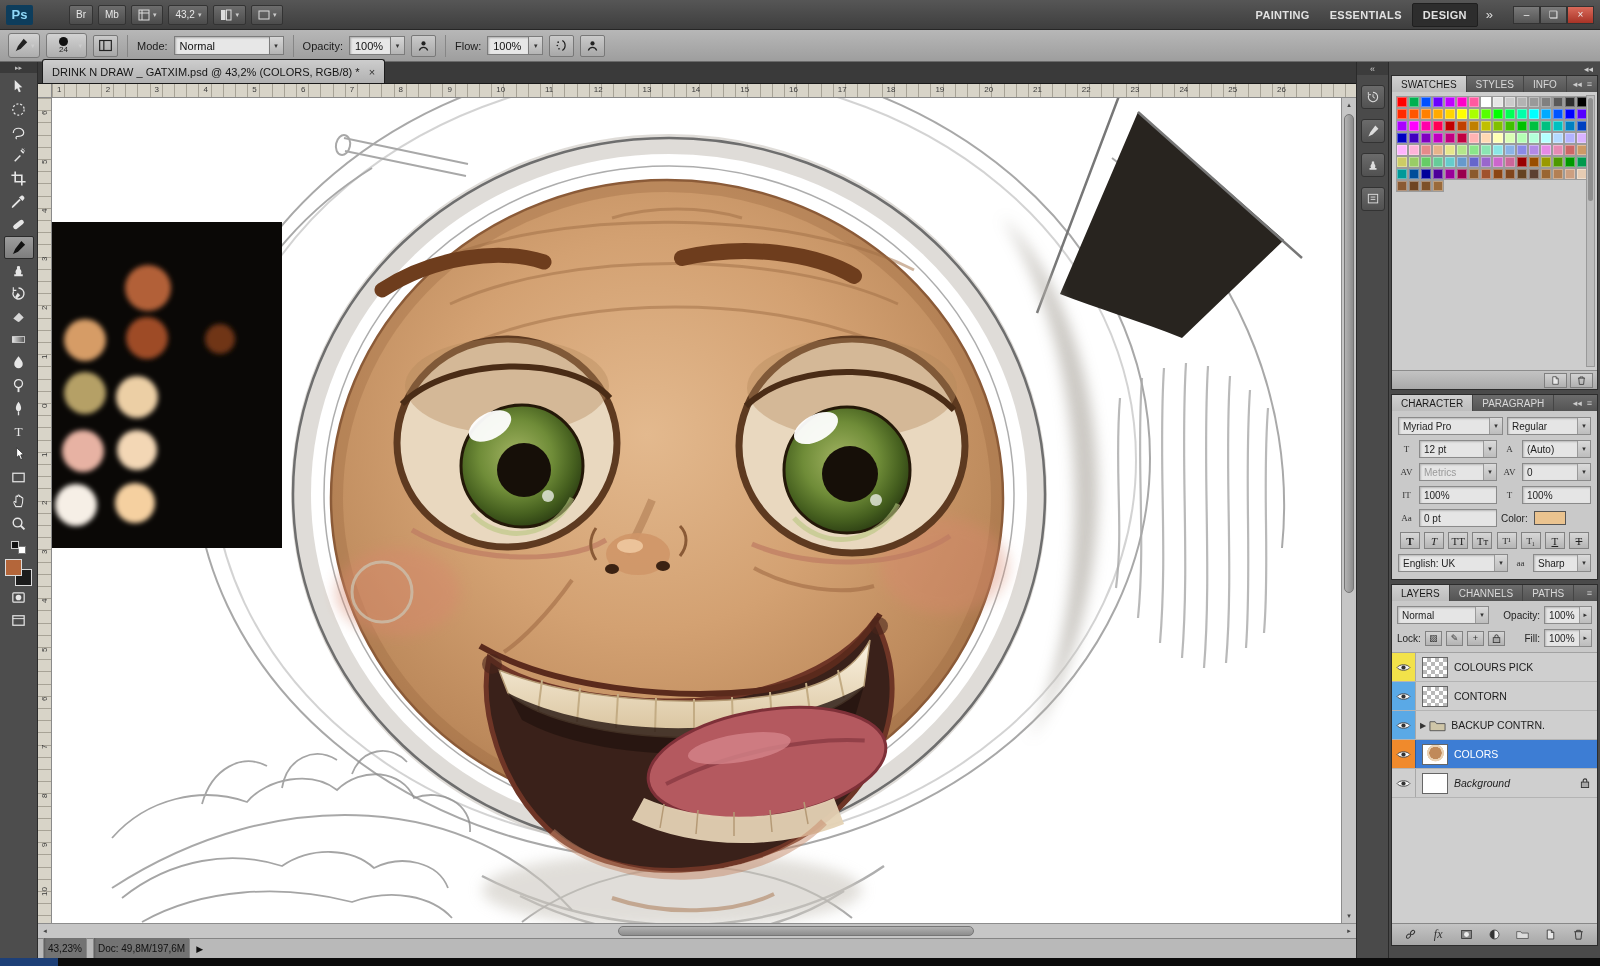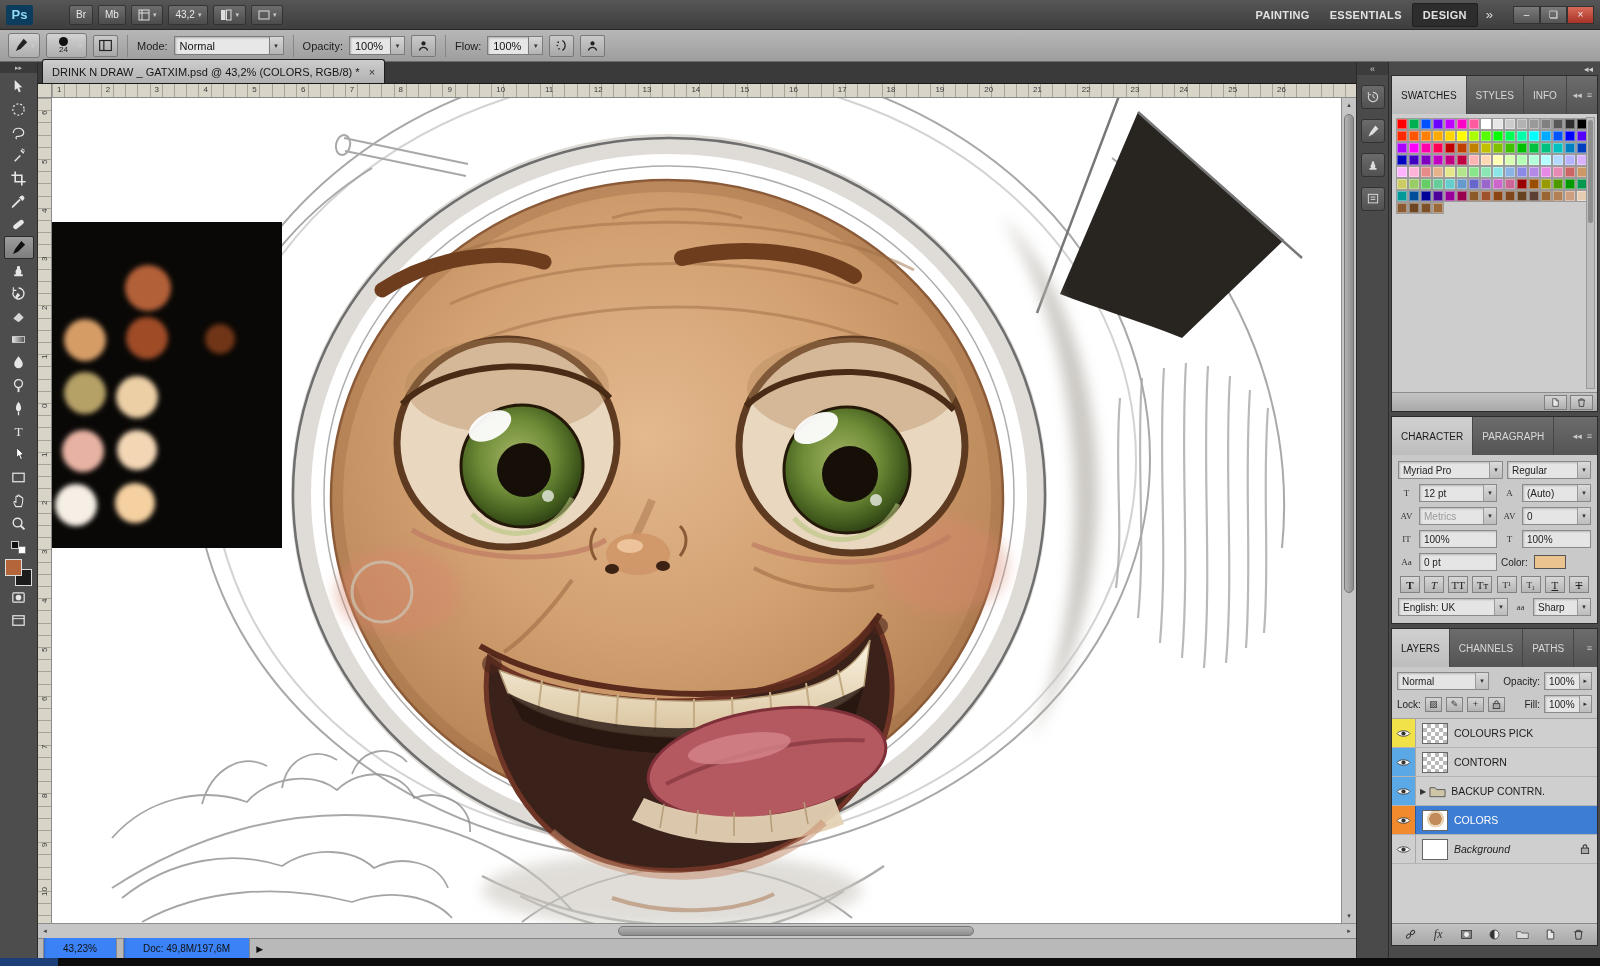--- a/index.html
+++ b/index.html
@@ -68,32 +68,32 @@
 .canvas svg.art{position:absolute;inset:0;width:100%;height:100%}
 .vscroll{width:15px;background:#c6c6c6;border-left:1px solid #8d8d8d;position:relative;flex:0 0 auto}
 .vthumb{position:absolute;left:2px;right:2px;top:16px;height:58%;background:linear-gradient(90deg,#b2b2b2,#8d8d8d);border:1px solid #767676;border-radius:7px}
 .varrow{position:absolute;left:0;right:0;height:14px;display:flex;align-items:center;justify-content:center;font-size:7px;color:#444}
 .varrow.up{top:0}.varrow.down{bottom:0}
 .hscroll{height:15px;background:#c6c6c6;border-top:1px solid #8d8d8d;position:relative;flex:0 0 auto}
 .hthumb{position:absolute;top:2px;bottom:2px;left:44%;width:27%;background:linear-gradient(#b2b2b2,#8d8d8d);border:1px solid #767676;border-radius:7px}
 .harrow{position:absolute;top:0;bottom:0;width:14px;display:flex;align-items:center;justify-content:center;font-size:7px;color:#444}
 .harrow.left{left:0}.harrow.right{right:0}
 .statusbar{height:20px;background:#b9b9b9;border-top:1px solid #848484;display:flex;align-items:center;gap:6px;padding:0 5px;color:#222;flex:0 0 auto}
-.sfield{height:27px;background:#3b82f6;border:1px solid #8a8a8a;box-shadow:inset 1px 1px 2px rgba(0,0,0,.2);display:flex;align-items:center;padding:0 19px;font-size:10px;color:#111}
+.sfield{height:27px;background:#737373;border:1px solid #8a8a8a;box-shadow:inset 1px 1px 2px rgba(0,0,0,.2);display:flex;align-items:center;padding:0 4px;font-size:10px;color:#111}
 .sflyout{font-size:9px;color:#111}
 
 .dockstrip{width:32px;background:#4a4a4a;border-left:1px solid #2a2a2a;display:flex;flex-direction:column;align-items:center;flex:0 0 auto}
 .dockhead{width:100%;height:13px;background:#3c3c3c;color:#ccc;font-size:9px;display:flex;align-items:center;justify-content:center}
 .dicon{width:24px;height:24px;margin-top:10px;background:linear-gradient(#6b6b6b,#515151);border:1px solid #333;border-radius:3px;display:flex;align-items:center;justify-content:center;color:#ddd}
 .dicon svg{width:14px;height:14px}
 
 .panelcol{width:212px;background:#4a4a4a;border-left:1px solid #2a2a2a;display:flex;flex-direction:column;padding:0 2px;flex:0 0 auto}
 .paneltop{height:13px;display:flex;justify-content:flex-end;align-items:center;color:#ccc;font-size:9px;padding-right:5px}
 .panel{background:#c9c9c9;border:1px solid #2c2c2c;margin-bottom:4px;display:flex;flex-direction:column}
-.ptabs{height:38px;background:linear-gradient(#6c6c6c,#545454);display:flex;align-items:stretch;flex:0 0 auto}
+.ptabs{height:16px;background:linear-gradient(#6c6c6c,#545454);display:flex;align-items:stretch;flex:0 0 auto}
 .ptab{padding:0 9px;display:flex;align-items:center;font-size:10px;color:#d9d9d9;border-right:1px solid #454545}
 .ptab.active{background:linear-gradient(#d0d0d0,#bdbdbd);color:#1b1b1b}
 .pmenu{margin-left:auto;display:flex;align-items:center;gap:5px;padding-right:5px;color:#ccc;font-size:9px}
 
 .swbody{height:278px;position:relative;padding:4px;background:#cdcdcd}
 .swgrid{display:grid;grid-template-columns:repeat(16,12px);grid-auto-rows:12px}
 .sw{width:12px;height:12px;border:1px solid #9b9b9b;box-shadow:inset 0 0 0 1px rgba(255,255,255,.35)}
 .swscroll{position:absolute;top:3px;bottom:3px;right:2px;width:9px;background:#bdbdbd;border:1px solid #999}
 .swthumb{position:absolute;left:1px;right:1px;top:2px;height:38%;background:#8f8f8f;border-radius:4px}
 .swbottom{height:19px;background:linear-gradient(#c3c3c3,#a9a9a9);border-top:1px solid #8c8c8c;display:flex;justify-content:flex-end;align-items:center;gap:3px;padding-right:4px;flex:0 0 auto}

